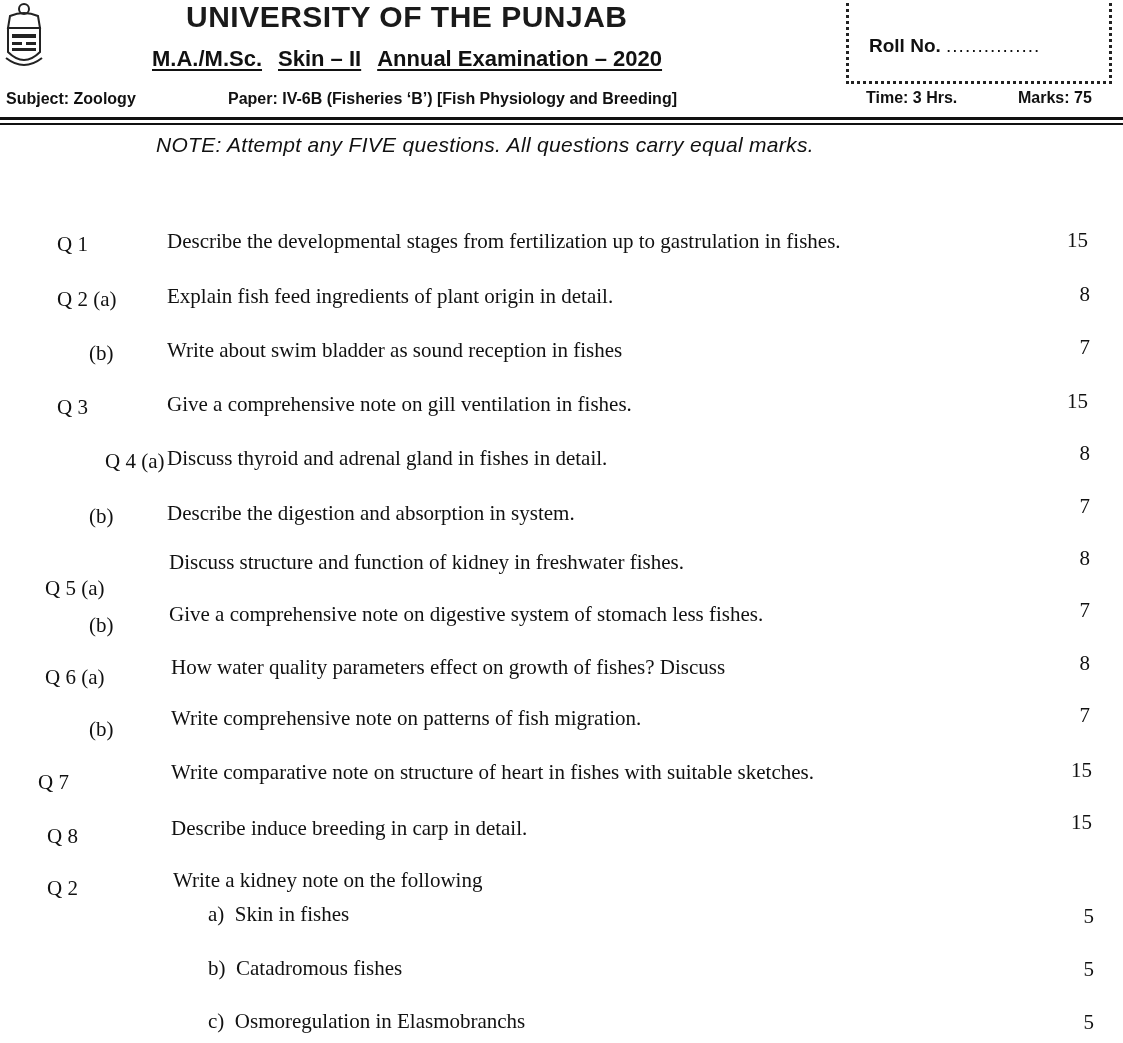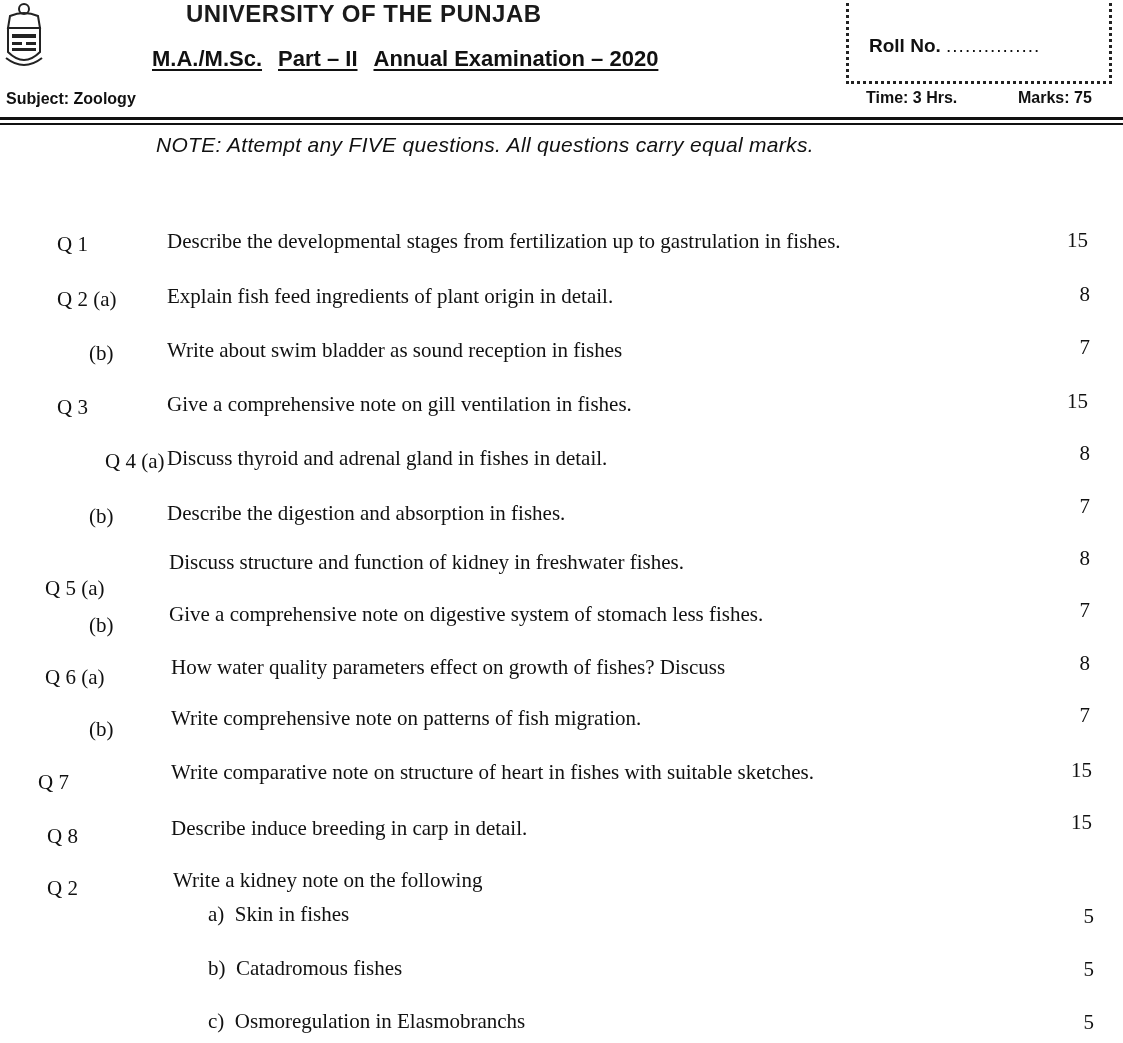--- a/index.html
+++ b/index.html
@@ -1,21 +1,21 @@
 <!DOCTYPE html>
 <html><head>
   <meta charset="utf-8">
   <style>
     html, body { margin: 0; padding: 0; background: #ffffff; }
     body { width: 1123px; height: 1043px; position: relative; overflow: hidden; color: #111; }
     .sans { font-family: "Liberation Sans", "DejaVu Sans", sans-serif; }
     .serif { font-family: "Liberation Serif", "DejaVu Serif", serif; }
 
     .logo { position: absolute; left: 4px; top: 2px; width: 40px; height: 72px; }
-    .title { position: absolute; left: 186px; top: 0px; font-size: 24px; font-weight: bold; letter-spacing: 0.5px; color: #1a1a1a; }
+    .title { position: absolute; left: 186px; top: 0px; font-size: 30px; font-weight: bold; letter-spacing: 0.5px; color: #1a1a1a; }
     .subtitle { position: absolute; left: 152px; top: 46px; font-size: 22px; font-weight: bold; }
     .subtitle span { text-decoration: underline; text-decoration-thickness: 2px; text-underline-offset: 3px; }
     .subtitle .part { margin-left: 16px; }
     .subtitle .annual { margin-left: 16px; }
 
     .roll-box { position: absolute; left: 846px; top: -4px; width: 266px; height: 88px; border: 3px dotted #222; border-top-style: dotted; box-sizing: border-box; }
     .roll-label { position: absolute; left: 20px; top: 36px; font-size: 19px; font-weight: bold; }
     .roll-dots { font-weight: normal; letter-spacing: 1px; }
 
     .meta-row { position: absolute; left: 6px; top: 90px; width: 1112px; height: 24px; font-size: 16px; font-weight: bold; }
@@ -45,32 +45,33 @@
     <rect x="8" y="40" width="10" height="3" fill="#222"></rect>
     <rect x="22" y="40" width="10" height="3" fill="#222"></rect>
     <rect x="8" y="46" width="24" height="3" fill="#222"></rect>
     <path d="M2 56 Q20 70 38 56" fill="none" stroke="#222" stroke-width="2"></path>
   </svg>
 </div>
 
 <div class="title sans">UNIVERSITY OF THE PUNJAB</div>
 
 <div class="subtitle sans">
-  <span>M.A./M.Sc.</span><span class="part">Part – II</span><span class="annual">Annual Examination – 2020</span>
+  <span>M.A./M.Sc.</span><span class="part">Skin – II</span><span class="annual">Annual Examination – 2020</span>
 </div>
 
 <div class="roll-box sans">
   <div class="roll-label">
     <span>Roll No.</span>
     <span class="roll-dots">...............</span>
   </div>
 </div>
 
 <div class="meta-row sans">
   <span class="subject">Subject: Zoology</span>
+  <span class="paper">Paper: IV-6B (Fisheries ‘B’)  [Fish Physiology and Breeding]</span>
   <span class="time">Time: 3 Hrs.</span>
   <span class="marks">Marks: 75</span>
 </div>
 
 <div class="rule1"></div>
 <div class="rule2"></div>
 
 <div class="note sans">NOTE: Attempt any FIVE questions. All questions carry equal marks.</div>
 
 <div>
@@ -94,21 +95,21 @@
     <span class="q-text serif" style="left:167px; top:392px;">Give a comprehensive note on gill ventilation in fishes.</span>
     <span class="q-mark serif" style="left:1048px; top:389px;">15</span>
   </div>
   <div>
     <span class="q-label serif" style="left:57px; top:449px;margin-left:48px;">Q 4 (a)</span>
     <span class="q-text serif" style="left:167px; top:446px;">Discuss thyroid and adrenal gland in fishes in detail.</span>
     <span class="q-mark serif" style="left:1050px; top:441px;">8</span>
   </div>
   <div>
     <span class="q-label serif" style="left:89px; top:504px;">(b)</span>
-    <span class="q-text serif" style="left:167px; top:501px;">Describe the digestion and absorption in fishes.</span>
+    <span class="q-text serif" style="left:167px; top:501px;">Describe the digestion and absorption in system.</span>
     <span class="q-mark serif" style="left:1050px; top:494px;">7</span>
   </div>
   <div>
     <span class="q-label serif" style="left:45px; top:576px;">Q 5 (a)</span>
     <span class="q-text serif" style="left:169px; top:550px;">Discuss structure and function of kidney in freshwater fishes.</span>
     <span class="q-mark serif" style="left:1050px; top:546px;">8</span>
   </div>
   <div>
     <span class="q-label serif" style="left:89px; top:613px;">(b)</span>
     <span class="q-text serif" style="left:169px; top:602px;">Give a comprehensive note on digestive system of stomach less fishes.</span>

